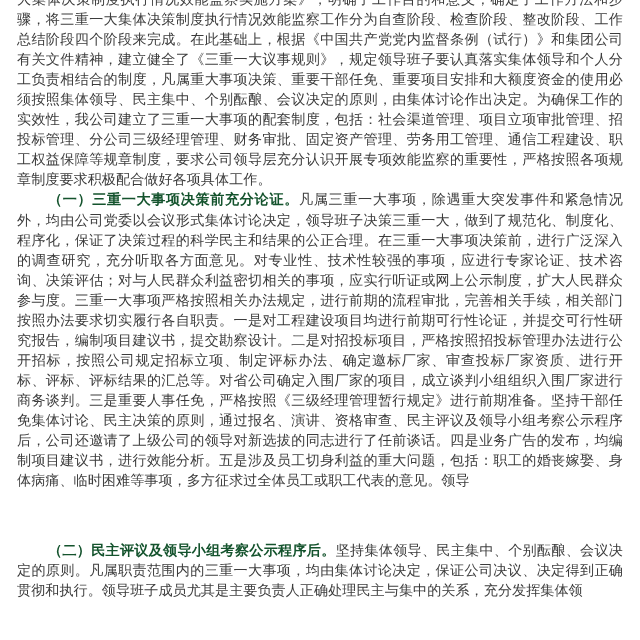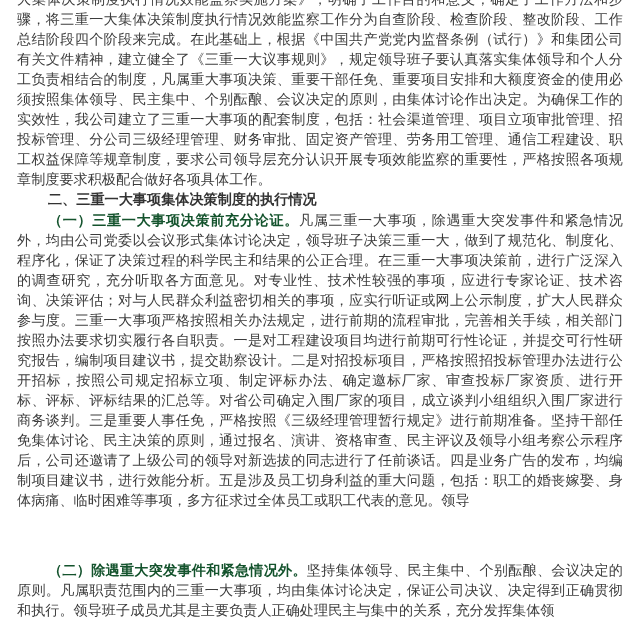--- a/index.html
+++ b/index.html
@@ -73,23 +73,22 @@
   }
 </style>
 </head>
 <body>
 
 <div class="page">
   <div class="scan-flow">
 
     <p class="para">大集体决策制度执行情况效能监察实施方案》，明确了工作目的和意义，确定了工作方法和步骤，将三重一大集体决策制度执行情况效能监察工作分为自查阶段、检查阶段、整改阶段、工作总结阶段四个阶段来完成。在此基础上，根据《中国共产党党内监督条例（试行）》和集团公司有关文件精神，建立健全了《三重一大议事规则》，规定领导班子要认真落实集体领导和个人分工负责相结合的制度，凡属重大事项决策、重要干部任免、重要项目安排和大额度资金的使用必须按照集体领导、民主集中、个别酝酿、会议决定的原则，由集体讨论作出决定。为确保工作的实效性，我公司建立了三重一大事项的配套制度，包括：社会渠道管理、项目立项审批管理、招投标管理、分公司三级经理管理、财务审批、固定资产管理、劳务用工管理、通信工程建设、职工权益保障等规章制度，要求公司领导层充分认识开展专项效能监察的重要性，严格按照各项规章制度要求积极配合做好各项具体工作。</p>
 
-    <p class="heading">二、三重一大事项集体决策制度的执行情况</p>
 
     <p class="runon"><span class="lead">（一）三重一大事项决策前充分论证。</span><span>凡属三重一大事项，除遇重大突发事件和紧急情况外，均由公司党委以会议形式集体讨论决定，领导班子决策三重一大，做到了规范化、制度化、程序化，保证了决策过程的科学民主和结果的公正合理。在三重一大事项决策前，进行广泛深入的调查研究，充分听取各方面意见。对专业性、技术性较强的事项，应进行专家论证、技术咨询、决策评估；对与人民群众利益密切相关的事项，应实行听证或网上公示制度，扩大人民群众参与度。三重一大事项严格按照相关办法规定，进行前期的流程审批，完善相关手续，相关部门按照办法要求切实履行各自职责。一是对工程建设项目均进行前期可行性论证，并提交可行性研究报告，编制项目建议书，提交勘察设计。二是对招投标项目，严格按照招投标管理办法进行公开招标，按照公司规定招标立项、制定评标办法、确定邀标厂家、审查投标厂家资质、进行开标、评标、评标结果的汇总等。对省公司确定入围厂家的项目，成立谈判小组组织入围厂家进行商务谈判。三是重要人事任免，严格按照《三级经理管理暂行规定》进行前期准备。坚持干部任免集体讨论、民主决策的原则，通过报名、演讲、资格审查、民主评议及领导小组考察公示程序后，公司还邀请了上级公司的领导对新选拔的同志进行了任前谈话。四是业务广告的发布，均编制项目建议书，进行效能分析。五是涉及员工切身利益的重大问题，包括：职工的婚丧嫁娶、身体病痛、临时困难等事项，多方征求过全体员工或职工代表的意见。领导</span></p>
 
     <div class="page-gap"></div>
 
 
-    <p class="runon"><span class="lead">（二）除遇重大突发事件和紧急情况外。</span><span>坚持集体领导、民主集中、个别酝酿、会议决定的原则。凡属职责范围内的三重一大事项，均由集体讨论决定，保证公司决议、决定得到正确贯彻和执行。领导班子成员尤其是主要负责人正确处理民主与集中的关系，充分发挥集体领</span></p>
+    <p class="runon"><span class="lead">（二）民主评议及领导小组考察公示程序后。</span><span>坚持集体领导、民主集中、个别酝酿、会议决定的原则。凡属职责范围内的三重一大事项，均由集体讨论决定，保证公司决议、决定得到正确贯彻和执行。领导班子成员尤其是主要负责人正确处理民主与集中的关系，充分发挥集体领</span></p>
 
   </div>
 </div>
 
 </body></html>

